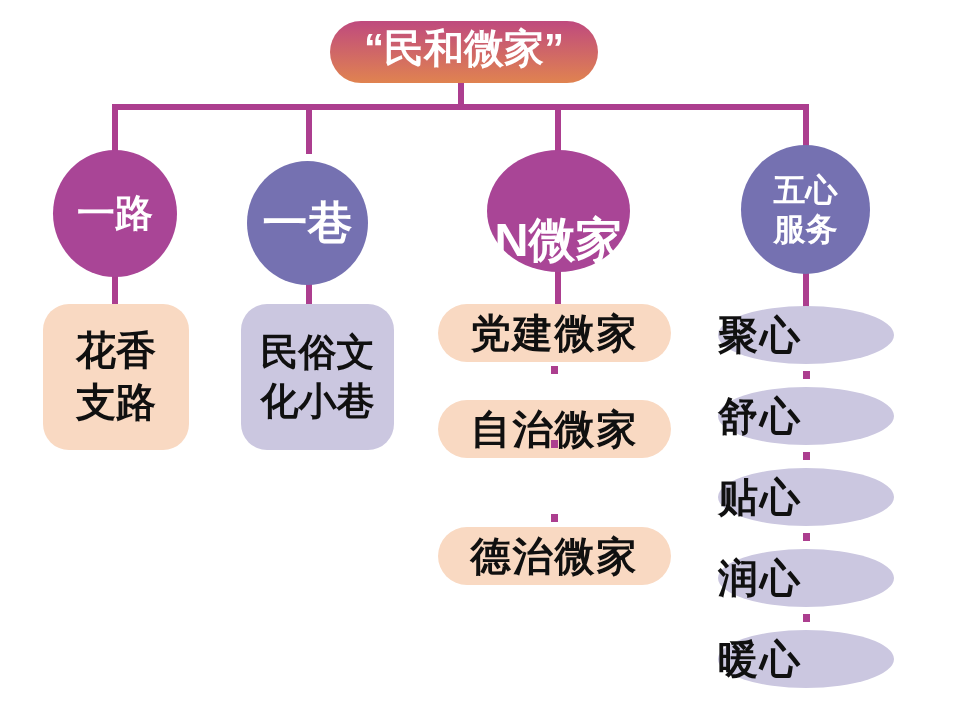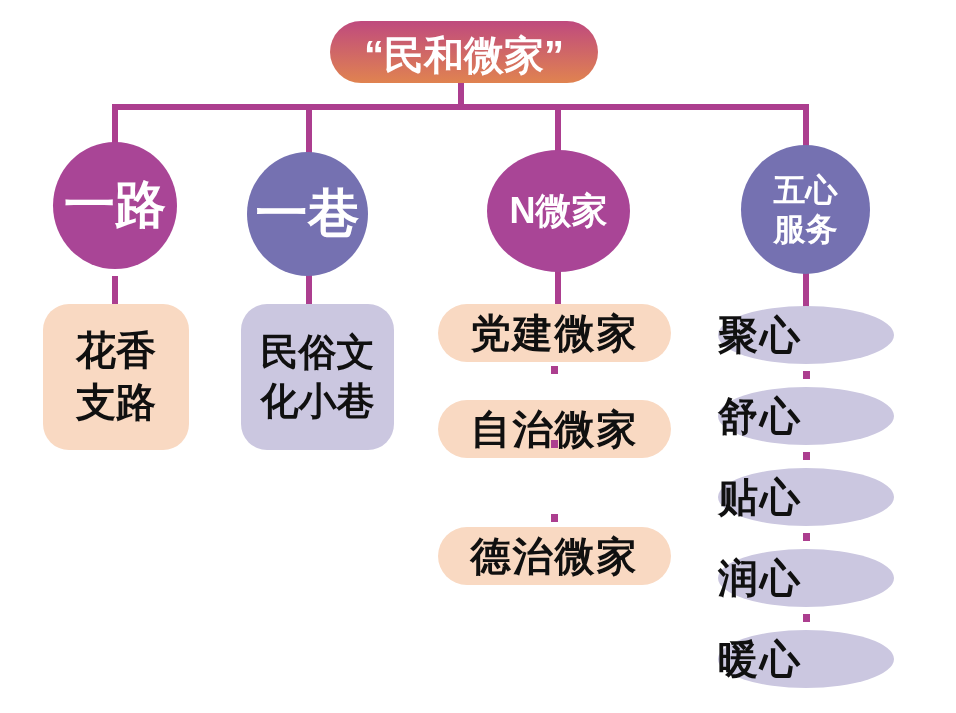--- a/index.html
+++ b/index.html
@@ -48,44 +48,44 @@
   
   .title-pill {
     position: absolute;
     left: 330px; top: 21px;
     width: 268px; height: 62px;
     border-radius: 31px;
     background: linear-gradient(180deg,
       var(--title-gradient-top, #BF4A7E) 0%,
       var(--title-gradient-bottom, #E08350) 100%);
     display: flex;
-    align-items: flex-end;
+    align-items: flex-start;
     justify-content: center;
     color: var(--text-light, #ffffff);
     font-weight: bold;
     font-size: 40px;
     letter-spacing: 0px;
   }
 
   
   .circle {
     position: absolute;
     border-radius: 50%;
     display: flex;
     align-items: center;
     justify-content: center;
     text-align: center;
     color: var(--text-light, #ffffff);
     font-weight: bold;
   }
   .c-magenta { background: var(--magenta-node, #A94596); }
   .c-purple  { background: var(--purple-node, #7571B1); }
-  .circle-1 { left: 53px;  top: 142px; width: 124px; height: 127px; font-size: 51px; }
-  .circle-2 { left: 247px; top: 152px; width: 121px; height: 124px; font-size: 52px; }
-  .circle-3 { left: 487px; top: 150px; width: 143px; height: 122px; font-size: 36px; }
+  .circle-1 { left: 53px;  top: 150px; width: 124px; height: 127px; font-size: 38px; }
+  .circle-2 { left: 247px; top: 161px; width: 121px; height: 124px; font-size: 45px; }
+  .circle-3 { left: 487px; top: 150px; width: 143px; height: 122px; font-size: 47px; align-items: flex-end; }
   .circle-4 { left: 741px; top: 145px; width: 129px; height: 129px; font-size: 32px; line-height: 1.2; }
 
   
   .leaf-serif {
     font-family: "Liberation Serif", "DejaVu Serif", serif;
     font-weight: bold;
     color: var(--text-dark, #101010);
   }
   .sq-box {
     position: absolute;

